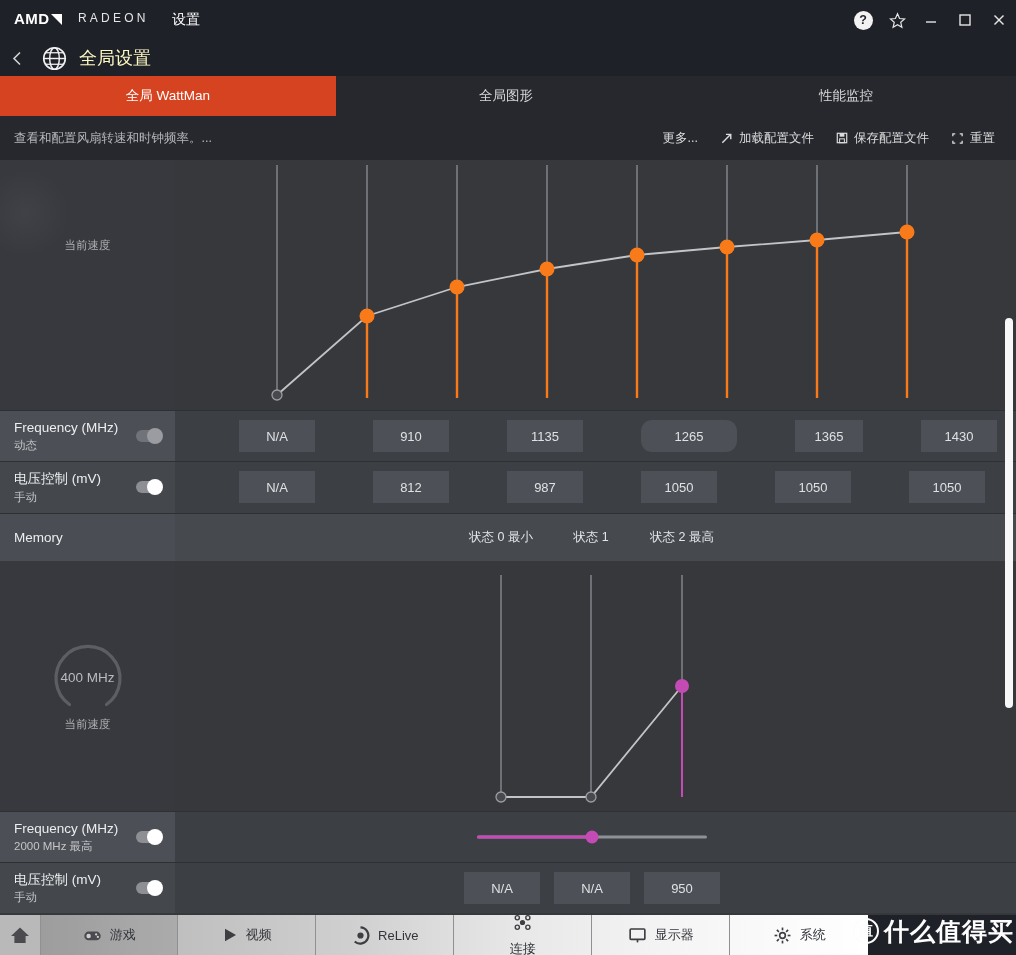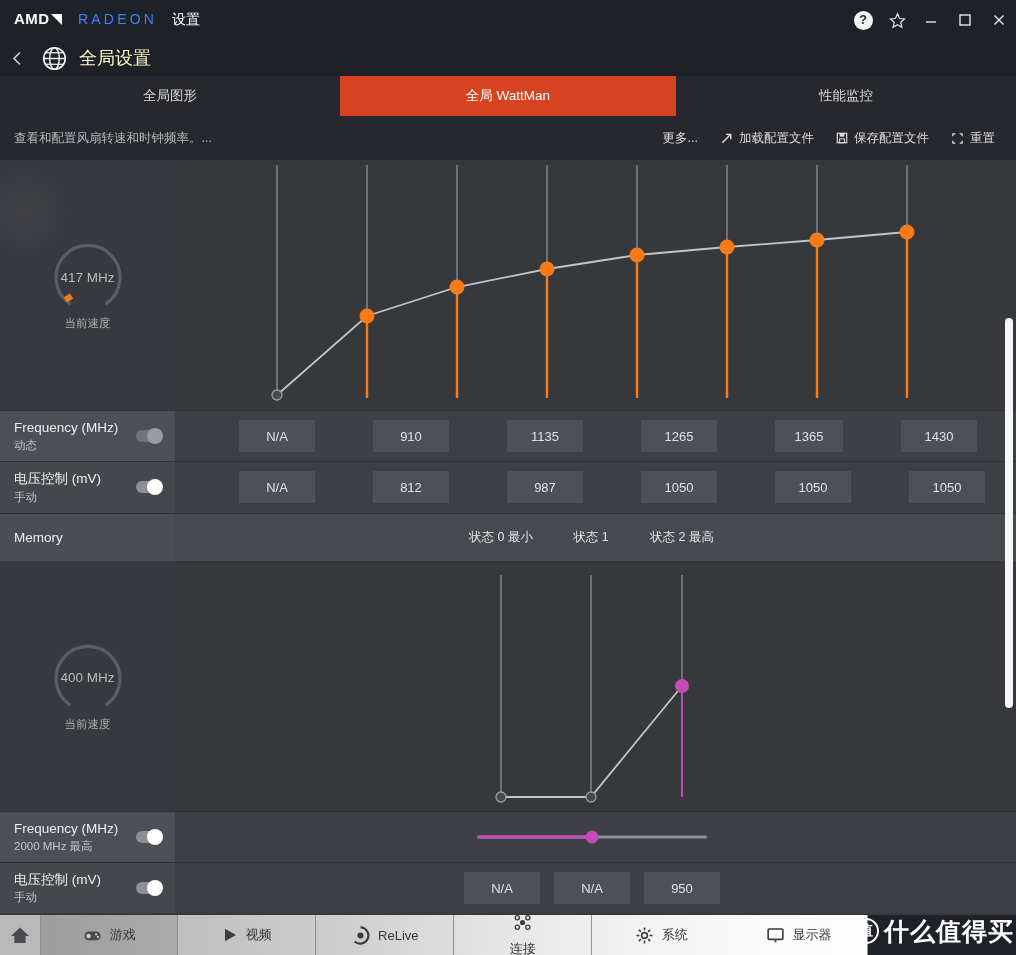--- a/index.html
+++ b/index.html
@@ -24,21 +24,21 @@
   .amd-arrow {
     display:inline-block; width:11px; height:11px; position:relative;
     margin-left:1px; vertical-align:-1px;
   }
   .amd-arrow::before{
     content:""; position:absolute; right:0; top:0;
     border-left:11px solid transparent; border-top:11px solid #ffffff;
   }
   .radeon-word {
     position:absolute; left:78px; top:11px;
-    font-size:14px; letter-spacing:3.2px; color:#3b82f6;
+    font-size:12px; letter-spacing:3.2px; color:#e5e5e5;
   }
   .settings-word {
     position:absolute; left:172px; top:11px;
     font-size:14px; color:#ffffff;
   }
   .wincontrols { position:absolute; right:0; top:0; height:40px; display:flex; align-items:center; }
   .wc { width:34px; height:40px; display:flex; align-items:center; justify-content:center; cursor:default; }
   .help-badge {
     width:19px; height:19px; border-radius:50%;
     background:#f2f2f2; color:#1e2128;
@@ -221,22 +221,22 @@
         <ellipse cx="13" cy="13" rx="5" ry="11.2" fill="none" stroke="#f0f0f0" stroke-width="1.5"></ellipse>
         <line x1="1.8" y1="13" x2="24.2" y2="13" stroke="#f0f0f0" stroke-width="1.5"></line>
         <line x1="3.8" y1="7" x2="22.2" y2="7" stroke="#f0f0f0" stroke-width="1.3"></line>
         <line x1="3.8" y1="19" x2="22.2" y2="19" stroke="#f0f0f0" stroke-width="1.3"></line>
       </svg>
     </div>
     <div class="bc-title">全局设置</div>
   </div>
 
   <div class="tabbar">
+    <div class="tab t1">全局 WattMan</div>
     <div class="tab t0">全局图形</div>
-    <div class="tab t1">全局 WattMan</div>
     <div class="tab t2">性能监控</div>
   </div>
 
   <div class="subheader">
     <div class="sub-desc">查看和配置风扇转速和时钟频率。...</div>
     <div class="sub-actions">
       <div class="sub-act">
         <span>更多...</span>
       </div>
       <div class="sub-act">
@@ -272,27 +272,20 @@
     </div>
   </div>
 
   <div class="content">
 
     <div class="section">
       <div class="chartrow">
         <div class="gaugepanel" style="height:250px;">
           <div class="glow"></div>
           <div class="gauge-wrap">
-            <div class="gauge">
-              <svg width="78" height="78" viewBox="0 0 78 78">
-                <path d="M 20.5 65.5 A 32 32 0 1 1 57.5 65.5" fill="none" stroke="#5c5e63" stroke-width="3.2" stroke-linecap="round"></path>
-                <line x1="16.5" y1="62" x2="22.5" y2="58" stroke="#f97a18" stroke-width="6" stroke-linecap="butt"></line>
-              </svg>
-              <div class="gauge-val">417 MHz</div>
-            </div>
             <div class="gauge-label">当前速度</div>
           </div>
         </div>
         <div class="chartarea" style="height:250px;">
           <svg width="841" height="250" viewBox="0 0 841 250">
 
             <line x1="102" y1="5" x2="102" y2="235" stroke="#8d9095" stroke-width="1.3"></line>
             <line x1="192" y1="5" x2="192" y2="156" stroke="#8d9095" stroke-width="1.3"></line>
             <line x1="282" y1="5" x2="282" y2="127" stroke="#8d9095" stroke-width="1.3"></line>
             <line x1="372" y1="5" x2="372" y2="109" stroke="#8d9095" stroke-width="1.3"></line>
@@ -328,21 +321,21 @@
           <div class="pl-title">Frequency (MHz)</div>
           <div class="pl-sub">动态</div>
           <div class="toggle off">
               <div class="knob"></div>
             </div>
         </div>
         <div class="paramvals" style="padding-left:64px; gap:58px;">
           <div class="valbox" style="width:76px;">N/A</div>
           <div class="valbox" style="width:76px;">910</div>
           <div class="valbox" style="width:76px;">1135</div>
-          <div class="valbox" style="width:76px;">1265</div>
+          <div class="valbox" style="width:96px;border-radius:11px;">1265</div>
           <div class="valbox" style="width:68px;">1365</div>
           <div class="valbox" style="width:76px;">1430</div>
 
         </div>
       </div>
 
       <div class="paramrow">
         <div class="paramlabel alt">
           <div class="pl-title">电压控制 (mV)</div>
           <div class="pl-sub">手动</div>
@@ -474,48 +467,48 @@
       <span class="nic">
         <svg width="19" height="19" viewBox="0 0 22 22">
           <circle cx="11" cy="11" r="3" fill="#3d3d42"></circle>
           <circle cx="5" cy="5.5" r="2.4" fill="none" stroke="#3d3d42" stroke-width="1.6"></circle>
           <circle cx="17.2" cy="5.5" r="2.4" fill="none" stroke="#3d3d42" stroke-width="1.6"></circle>
           <circle cx="5" cy="16.5" r="2.4" fill="none" stroke="#3d3d42" stroke-width="1.6"></circle>
           <circle cx="17.2" cy="16.5" r="2.4" fill="none" stroke="#3d3d42" stroke-width="1.6"></circle>
         </svg>
       </span>
       <span>连接</span>
+    </div>
+    <div class="navitem" style="width:161px;">
+      <span class="nic">
+        <svg width="19" height="19" viewBox="0 0 22 22">
+          <rect x="2.5" y="3.5" width="17" height="12" rx="1" fill="none" stroke="#3d3d42" stroke-width="1.9"></rect>
+          <line x1="11" y1="15.5" x2="11" y2="19" stroke="#3d3d42" stroke-width="1.9"></line>
+        </svg>
+      </span>
+      <span>显示器</span>
     </div>
     <div class="navitem" style="width:161px; border-right:none;">
       <span class="nic">
         <svg width="19" height="19" viewBox="0 0 22 22">
           <circle cx="11" cy="11" r="3.3" fill="none" stroke="#3d3d42" stroke-width="1.9"></circle>
           <g stroke="#3d3d42" stroke-width="1.9">
             <line x1="11" y1="1.8" x2="11" y2="5"></line>
               <line x1="11" y1="17" x2="11" y2="20.2"></line>
             <line x1="1.8" y1="11" x2="5" y2="11"></line>
               <line x1="17" y1="11" x2="20.2" y2="11"></line>
             <line x1="4.5" y1="4.5" x2="6.8" y2="6.8"></line>
               <line x1="15.2" y1="15.2" x2="17.5" y2="17.5"></line>
             <line x1="17.5" y1="4.5" x2="15.2" y2="6.8"></line>
               <line x1="6.8" y1="15.2" x2="4.5" y2="17.5"></line>
           </g>
         </svg>
       </span>
       <span>系统</span>
     </div>
-    <div class="navitem" style="width:161px;">
-      <span class="nic">
-        <svg width="19" height="19" viewBox="0 0 22 22">
-          <rect x="2.5" y="3.5" width="17" height="12" rx="1" fill="none" stroke="#3d3d42" stroke-width="1.9"></rect>
-          <line x1="11" y1="15.5" x2="11" y2="19" stroke="#3d3d42" stroke-width="1.9"></line>
-        </svg>
-      </span>
-      <span>显示器</span>
-    </div>
   </div>
 
   <div class="watermark">
     <div class="wm-circle">值</div>
     <div class="wm-text">什么值得买</div>
   </div>
 
 </div>
 
 </body></html>

